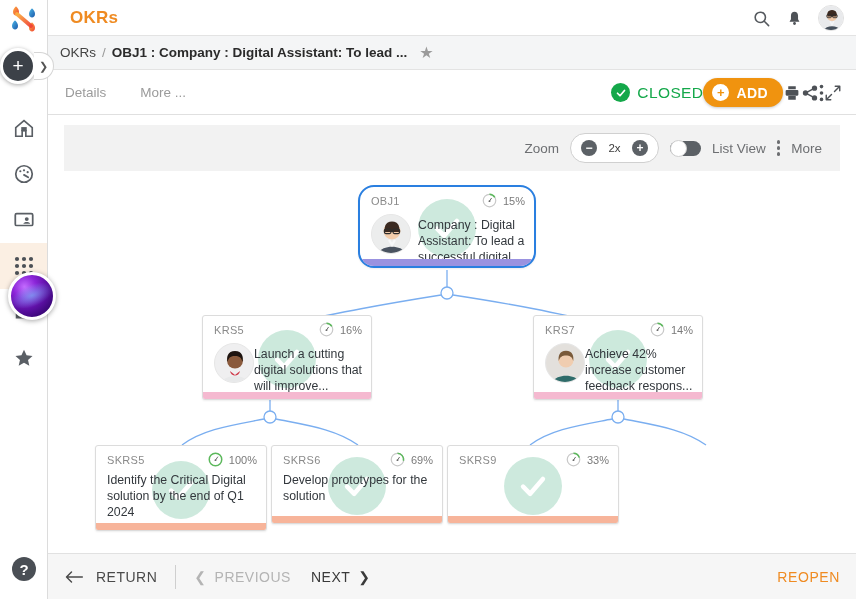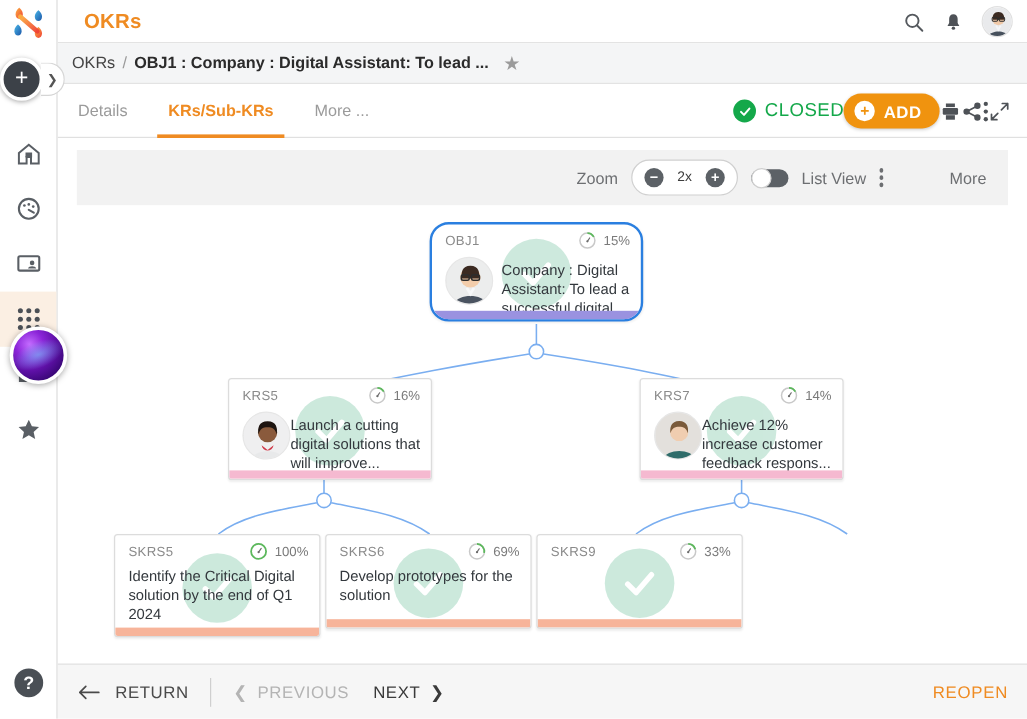--- a/index.html
+++ b/index.html
@@ -161,21 +161,21 @@
     width: 31px; height: 15px; border-radius: 8px; background: #5c6166;
     position: relative;
   }
   .toggle .knob {
     position: absolute; left: 0; top: -1px; width: 17px; height: 17px;
     border-radius: 50%; background: #fff; border: 1px solid #cfcfcf;
   }
   .listview-lbl { color: #6d6f72; font-size: 13.5px; }
   .kebab { display: flex; flex-direction: column; gap: 2.5px; }
   .kebab i { width: 3.5px; height: 3.5px; border-radius: 50%; background: #6d6f72; display:block;}
-  .more-lbl { color: #6d6f72; font-size: 13.5px; margin-left: 44px; }
+  .more-lbl { color: #6d6f72; font-size: 13.5px; }
 
   
   .tree { position: absolute; left: 0; top: 0; width: 808px; height: 438px; }
   .links { position: absolute; left: 0; top: 0; width: 808px; height: 438px; pointer-events: none; }
 
   .node {
     position: absolute; background: #fff; border: 1px solid #dcdcdc;
     border-radius: 3px; overflow: hidden;
     box-shadow: 0 1px 2px rgba(0,0,0,.07);
   }
@@ -351,21 +351,20 @@
 
   <div class="crumbbar">
     <span class="crumb-root">OKRs</span>
     <span class="crumb-sep">/</span>
     <span class="crumb-cur">OBJ1 : Company : Digital Assistant: To lead ...</span>
     <span class="crumb-star">★</span>
   </div>
 
   <div class="tabbar">
     <div class="tab">Details</div>
-    <div class="tab active">KRs/Sub-KRs</div>
     <div class="tab">More ...</div>
 
     <div class="tabbar-right">
       <div class="closed-chip">
         <span class="check-circle">
           <svg width="12" height="12" viewBox="0 0 24 24" fill="none" stroke="#fff" stroke-width="3.4" stroke-linecap="round" stroke-linejoin="round">
             <path d="M5 12.5 L10 17.5 L19 7"></path>
           </svg>
         </span>
         <span>CLOSED</span>
@@ -479,21 +478,21 @@
             <rect x="21" y="14" width="6.6" height="4.6" rx="1.5" fill="none" stroke="#2d2d2d" stroke-width="1.2"></rect>
             <path d="M19 16.3 H21" stroke="#2d2d2d" stroke-width="1.2"></path>
             <path d="M6 40 C7 29 33 29 34 40 Z" fill="#4a5360"></path>
             <path d="M16 25.5 L20 32 L24 25.5 L22 24.5 L20 27.5 L18 24.5 Z" fill="#f7f8f9"></path>
           </svg>
         </div>
         <div class="txt">Company : Digital Assistant: To lead a successful digital...</div>
         <div class="bar" style="background:#9a92e0;"></div>
       </div>
 
-      <div class="node kr" style="left:142px; top:200px; width:170px; height:85px;">
+      <div class="node kr" style="left:154px; top:200px; width:170px; height:85px;">
         <div class="watermark">
           <svg width="34" height="34" viewBox="0 0 24 24" fill="none" stroke="#ffffff" stroke-width="3.2" stroke-linecap="round" stroke-linejoin="round">
             <path d="M5 12.5 L10 17.5 L19 7"></path>
           </svg>
         </div>
         <div class="code">KRS5</div>
         <div class="meter">
           <svg width="15" height="15" viewBox="0 0 24 24">
             <circle cx="12" cy="12" r="10" fill="none" stroke="#c9c9c9" stroke-width="2"></circle>
             <path d="M12 2 A10 10 0 0 1 20.5 7" fill="none" stroke="#5cb85c" stroke-width="2.4"></path>
@@ -532,21 +531,21 @@
           <span class="pct">14%</span>
         </div>
         <div class="ava">
           <svg width="40" height="40" viewBox="0 0 40 40">
             <rect width="40" height="40" fill="#e3e0dc"></rect>
             <circle cx="20" cy="16" r="7.6" fill="#f0cdb0"></circle>
             <path d="M20 6.8 C13.2 6.8 12 12.5 12.8 17 C14 12.8 16.4 11.6 20 11.6 C23.6 11.6 26 12.8 27.2 17 C28 12.5 26.8 6.8 20 6.8 Z" fill="#7a5a3a"></path>
             <path d="M6 40 C7.5 29 32.5 29 34 40 Z" fill="#2f6c6a"></path>
           </svg>
         </div>
-        <div class="txt">Achieve 12% increase customer feedback respons...</div>
+        <div class="txt">Achieve 42% increase customer feedback respons...</div>
         <div class="bar" style="background:#f5b9d0;"></div>
       </div>
 
       <div class="node skr" style="left:47px; top:330px; width:172px; height:86px;">
         <div class="watermark">
           <svg width="34" height="34" viewBox="0 0 24 24" fill="none" stroke="#ffffff" stroke-width="3.2" stroke-linecap="round" stroke-linejoin="round">
             <path d="M5 12.5 L10 17.5 L19 7"></path>
           </svg>
         </div>
         <div class="code">SKRS5</div>

